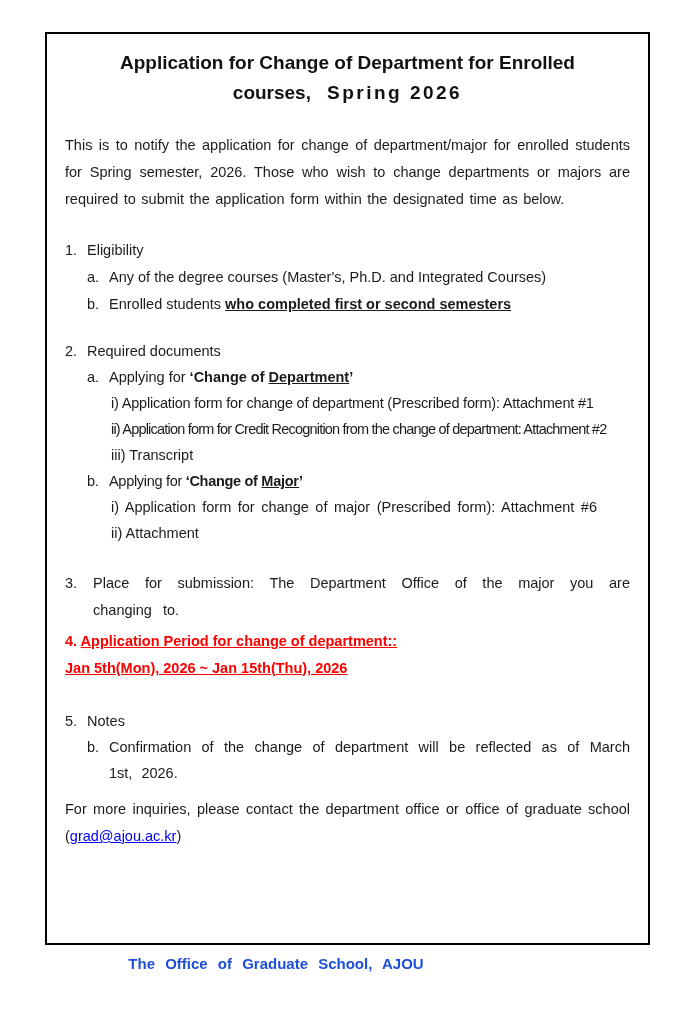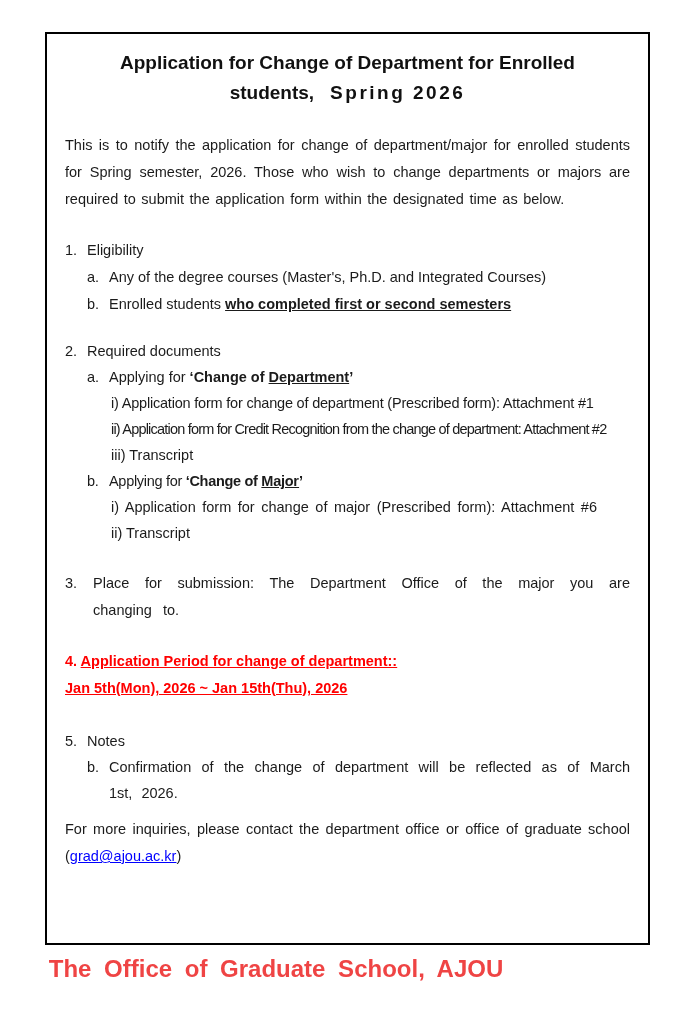--- a/index.html
+++ b/index.html
@@ -36,21 +36,21 @@
     line-height: 27px;
     text-align: justify;
     word-spacing: 1.5px;
   }
   .sec { margin-top: 0; }
   .line { font-size: 14.5px; line-height: 27px; }
   .sec-eligibility { margin-top: 24px; }
   .sec-required { margin-top: 20px; }
   .sec-required .line { line-height: 26px; }
   .sec-place { margin-top: 24px; }
-  .sec-period { margin-top: 24px; }
+  .sec-period { margin-top: 4px; }
   .sec-notes { margin-top: 26px; }
   .sec-notes .line { line-height: 26px; }
 
   .item1 { padding-left: 22px; }
   .item1 .num { display: inline-block; width: 22px; margin-left: -22px; }
   .item2 { padding-left: 44px; }
   .item2 .num { display: inline-block; width: 22px; margin-left: -22px; }
   .item3 { padding-left: 46px; }
   .hang3 { padding-left: 28px; }
   .hang3 .num { display: inline-block; width: 28px; margin-left: -28px; }
@@ -77,34 +77,34 @@
     word-spacing: 1px;
   }
   .email { color: #0000FF; text-decoration: underline; cursor: pointer; }
 
   .office-footer {
     position: absolute;
     left: 0;
     top: 955px;
     width: 552px;
     text-align: center;
-    font-size: 24px;
+    font-size: 15px;
     font-weight: bold;
     word-spacing: 6px;
-    color: #ef4444;
+    color: #1d4ed8;
   }
 </style>
 </head>
 <body>
 
 <div class="doc-box">
 
   <h1 class="title">
     <span>Application for Change of Department for Enrolled</span><br>
-    <span>students,</span><span class="spaced">Spring 2026</span>
+    <span>courses,</span><span class="spaced">Spring 2026</span>
   </h1>
 
   <p class="intro">This is to notify the application for change of department/major for enrolled students for Spring semester, 2026. Those who wish to change departments or majors are required to submit the application form within the designated time as below.</p>
 
   <div class="sec sec-eligibility">
     <div class="line item1">
       <span class="num">1.</span><span>Eligibility</span>
     </div>
     <div class="line item2">
       <span class="num">a.</span><span>Any of the degree courses (Master's, Ph.D. and Integrated Courses)</span>
@@ -121,21 +121,21 @@
     <div class="line item2">
       <span class="num">a.</span><span>Applying for </span><span class="b">‘Change of </span><span class="bu">Department</span><span class="b">’</span>
     </div>
     <div class="line item3 fit">i) Application form for change of department (Prescribed form): Attachment #1</div>
     <div class="line item3 cond1">ii) Application form for Credit Recognition from the change of department: Attachment #2</div>
     <div class="line item3">iii) Transcript</div>
     <div class="line item2 cond2">
       <span class="num">b.</span><span>Applying for </span><span class="b">‘Change of </span><span class="bu">Major</span><span class="b">’</span>
     </div>
     <div class="line item3 wide">i) Application form for change of major (Prescribed form): Attachment #6</div>
-    <div class="line item3">ii) Transcript</div>
+    <div class="line item3">ii) Attachment</div>
   </div>
 
   <div class="sec sec-place">
     <div class="line hang3 just7">
       <span class="num">3.</span><span>Place for submission: The Department Office of the major you are changing to.</span>
     </div>
   </div>
 
   <div class="sec sec-period">
     <div class="line red">

